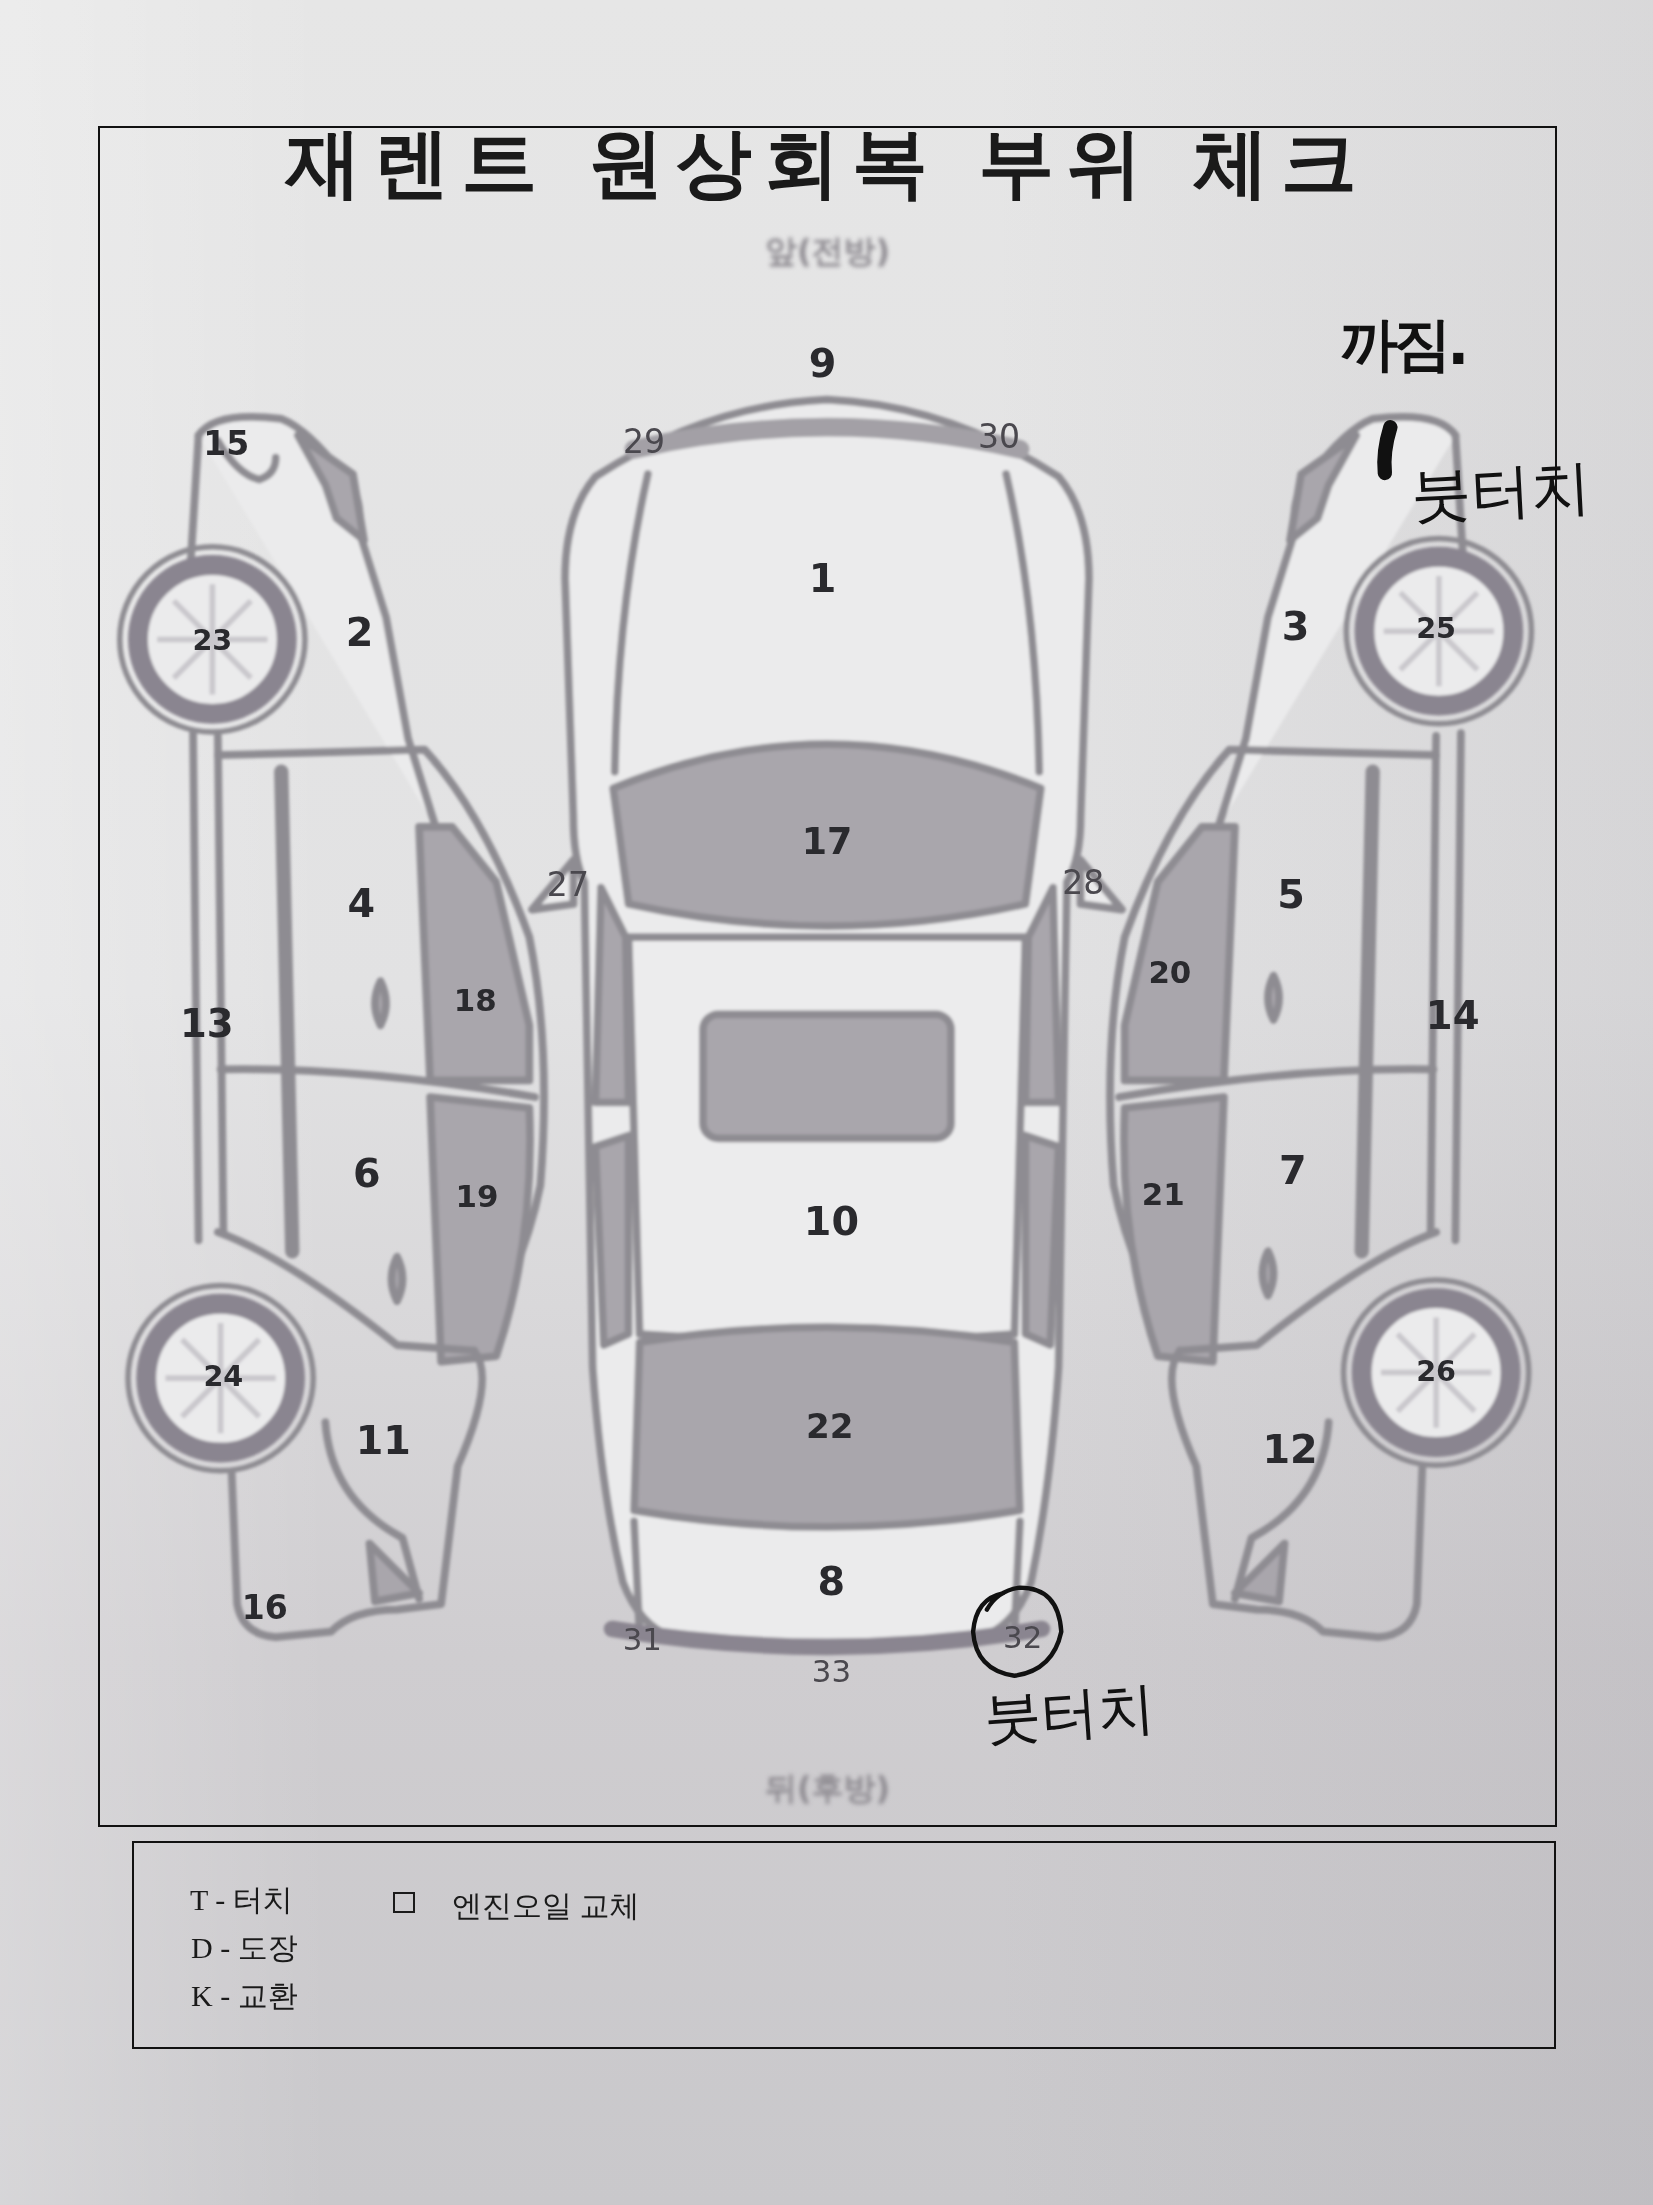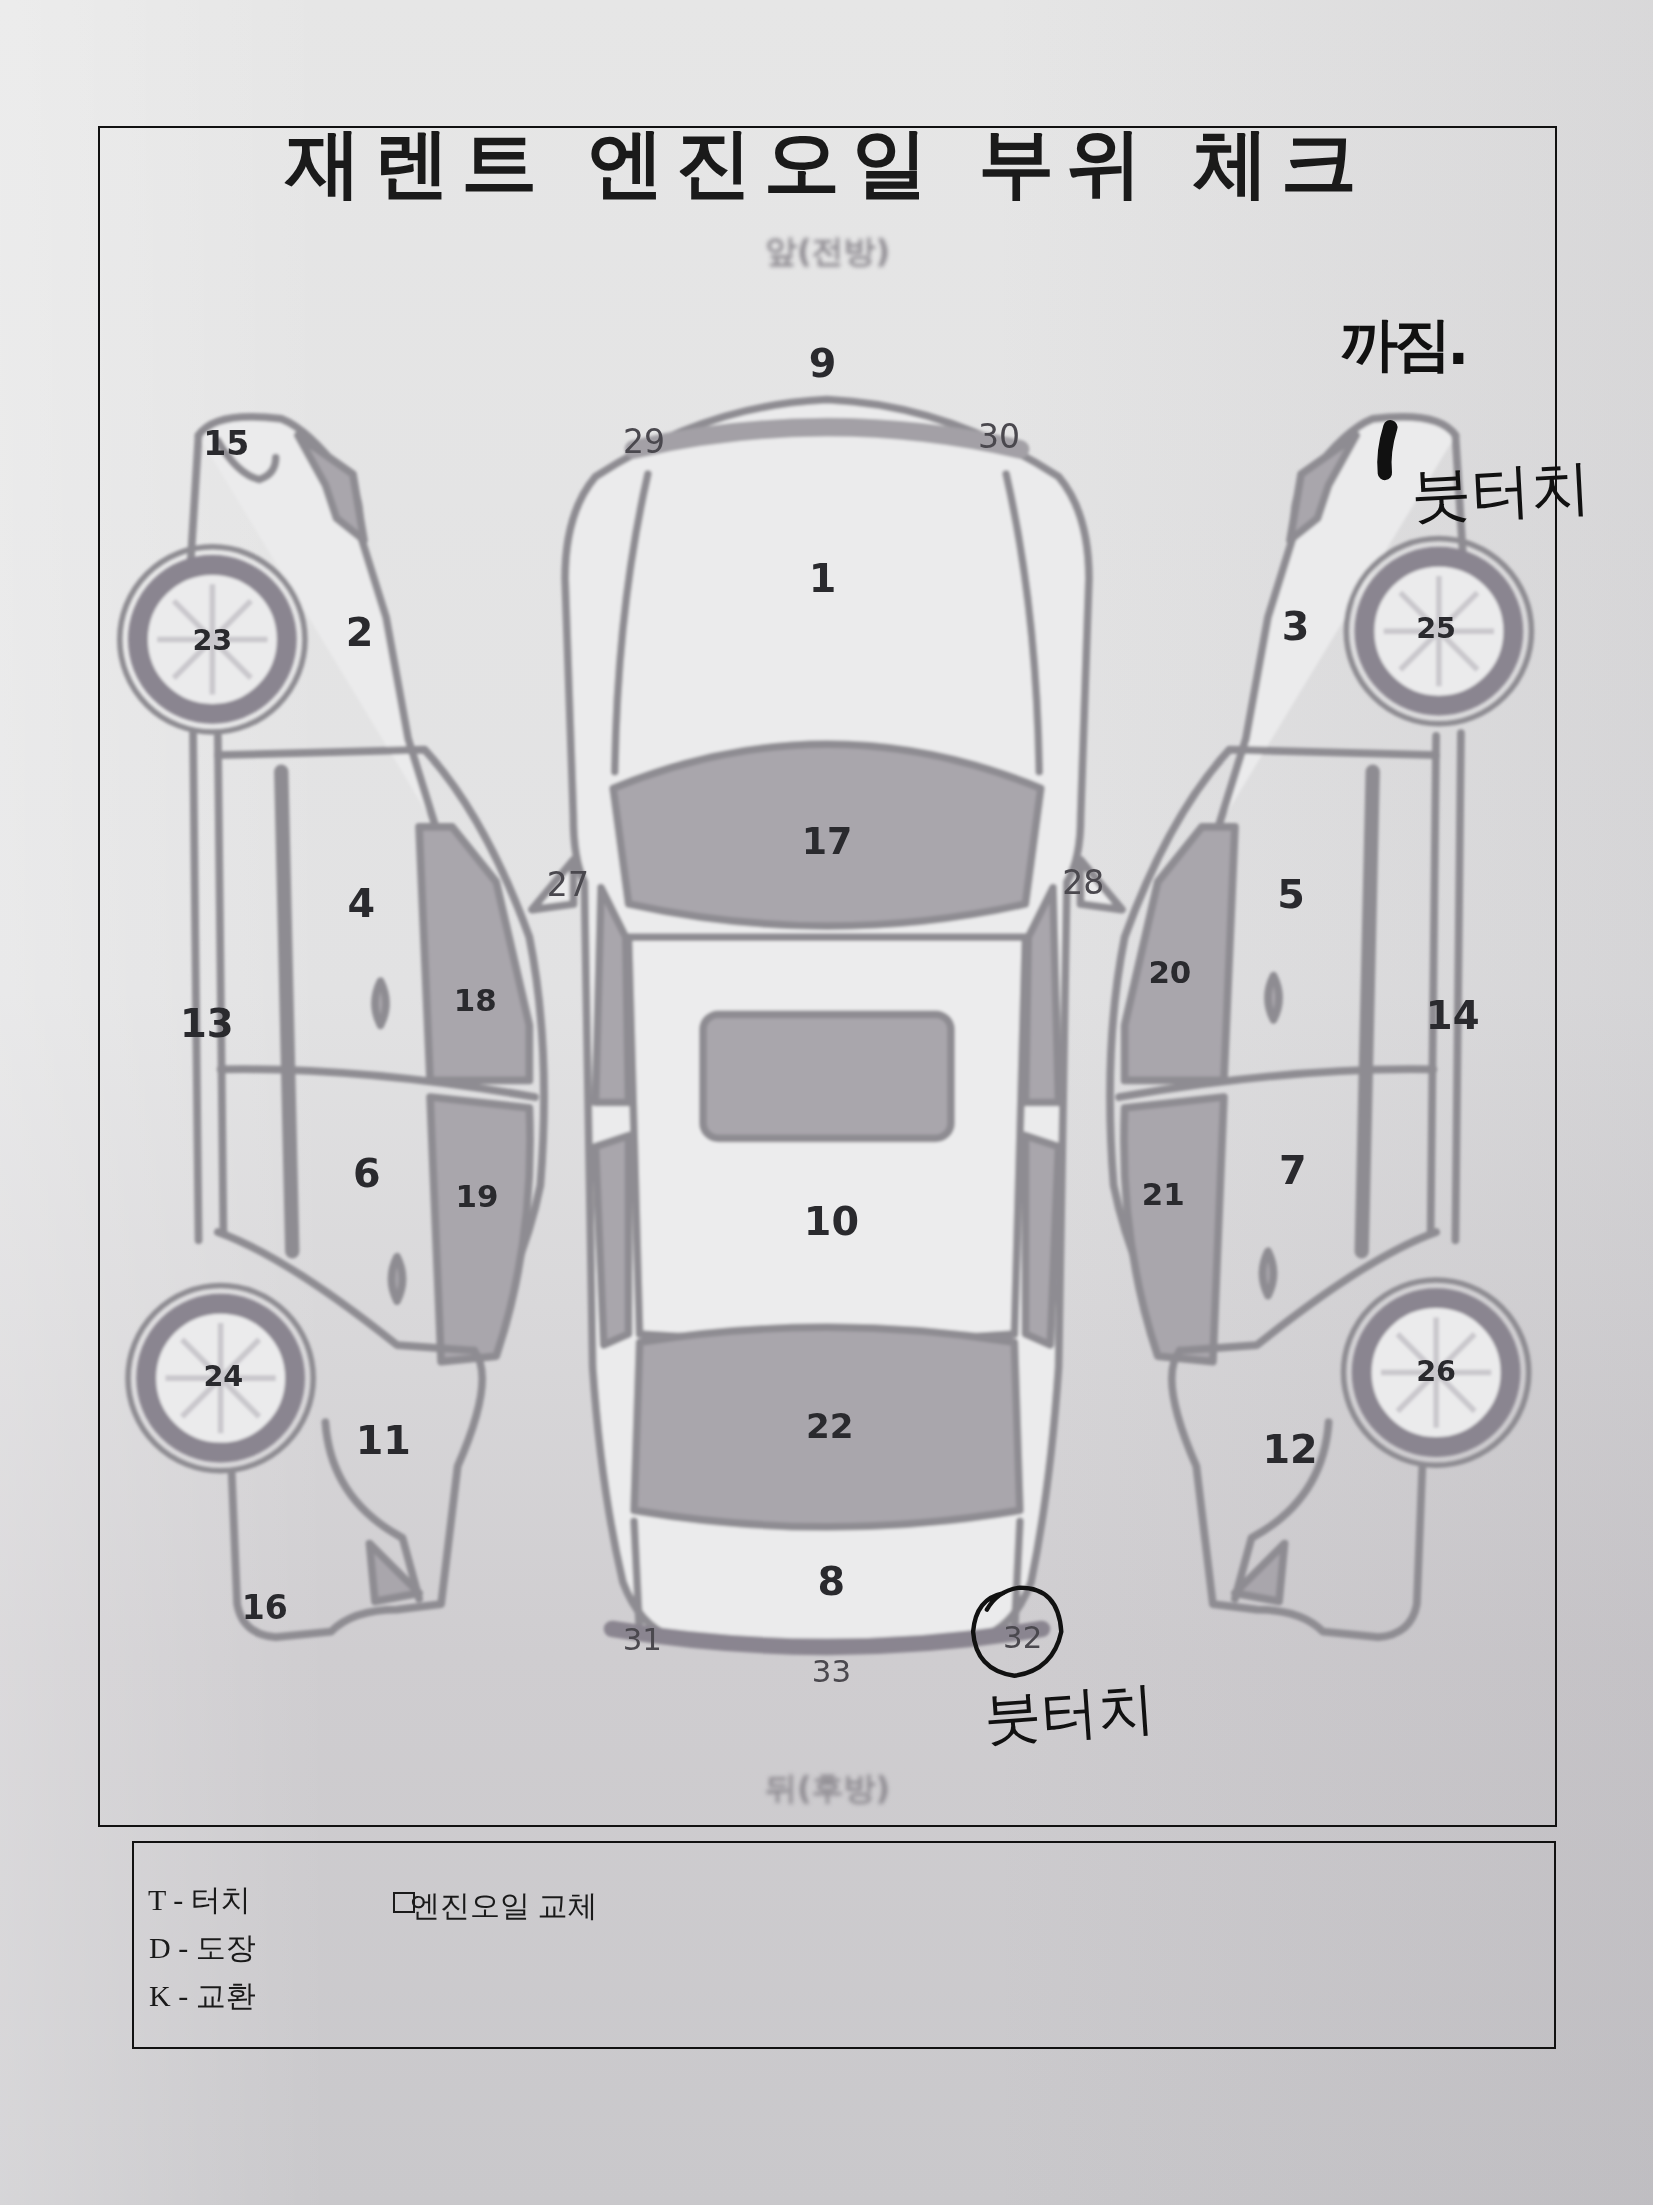--- a/index.html
+++ b/index.html
@@ -36,34 +36,34 @@
     font-family:"DejaVu Sans", sans-serif; font-weight:bold; fill:#2a2a2e;
     text-anchor:middle; dominant-baseline:middle;
   }
   .num.light { fill:#4a484e; font-weight:normal; }
   .hand {
     position:absolute; font-family:"DejaVu Sans", sans-serif; color:#111;
     white-space:nowrap;
   }
   .legend-item {
     position:absolute; font-family:"Liberation Serif", "DejaVu Serif", serif;
-    font-size:30px; color:#1a1a1a; white-space:pre;
+    font-size:30px; color:#1a1a1a; white-space:pre;margin-left:42px;
   }
   .checkbox {
     position:absolute; width:22px; height:21px; border:2.2px solid #1a1a1a; box-sizing:border-box;
   }
 </style>
 </head>
 <body>
 
 <div class="page-shadow"></div>
 
 <div class="main-box"></div>
 
-<div class="title">재렌트 엔진오일 부위 체크</div>
+<div class="title">재렌트 원상회복 부위 체크</div>
 
 <div class="dir-label" style="left:662px; top:230px;">앞(전방)</div>
 <div class="dir-label" style="left:662px; top:1767px;">뒤(후방)</div>
 
 <svg class="diagram" viewBox="0 0 3000 4000">
   <defs>
     <filter id="soft" x="-5%" y="-5%" width="110%" height="110%">
       <feGaussianBlur stdDeviation="3"></feGaussianBlur>
     </filter>
   </defs>

